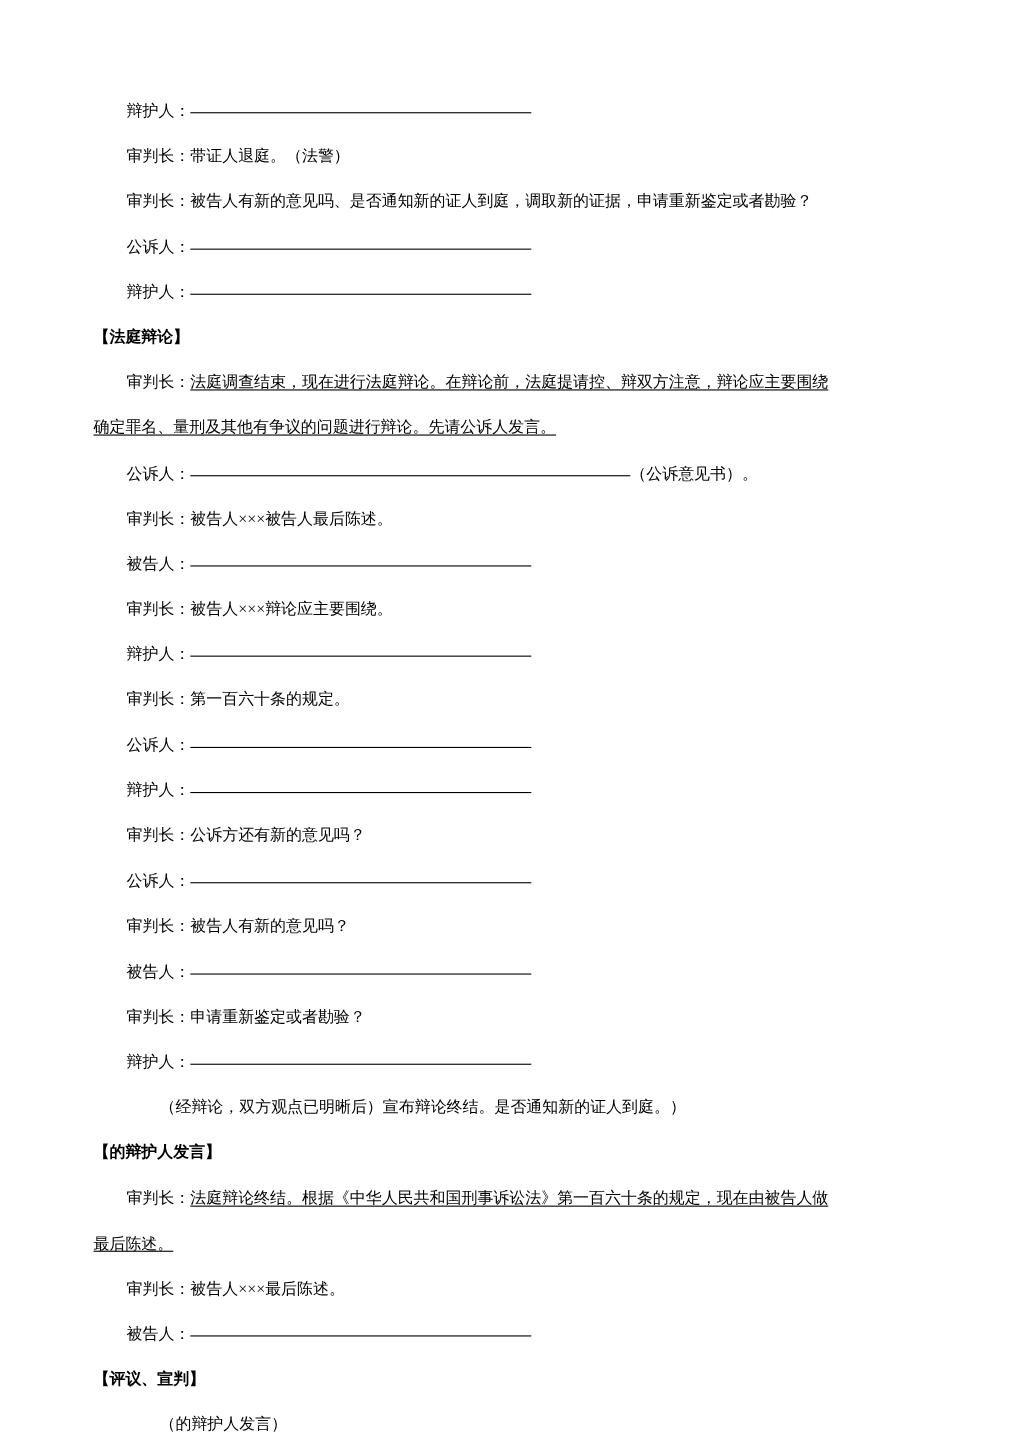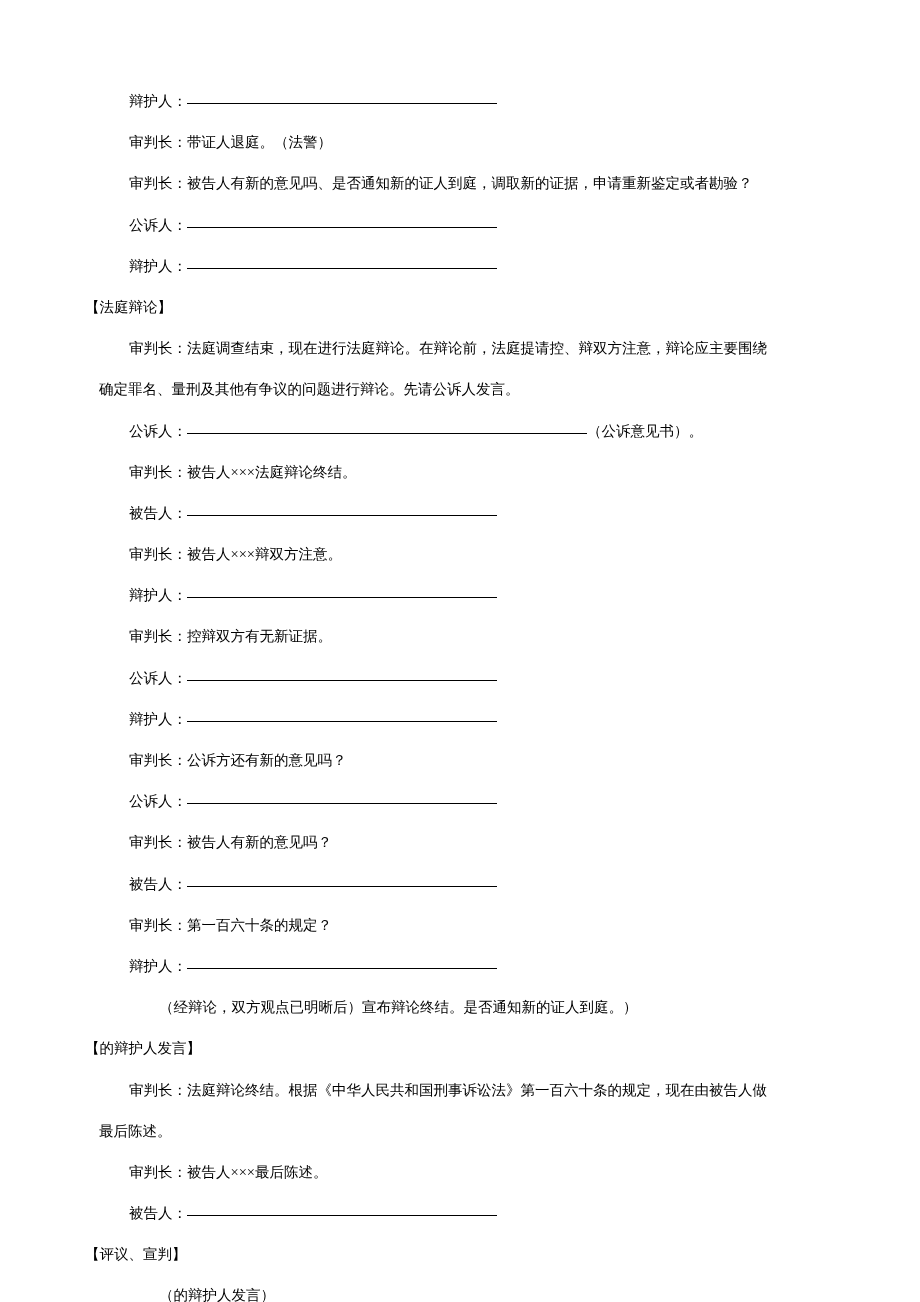--- a/index.html
+++ b/index.html
@@ -13,31 +13,31 @@
       width: 920px;
       margin: 0 auto;
       padding: 90px 85px 40px 85px;
       font-size: 14.5px;
       color: #000000;
       line-height: 1.6;
     }
     .line {
       margin-bottom: 18px;
       text-align: justify;
-      margin-left: 14px;
     }
     .indent1 {
       padding-left: 30px;
     }
     .section-header {
-      font-weight: normal;
+      font-weight: bold;
       padding-left: 0;
       margin-bottom: 18px;
     }
     .underline {
+      text-decoration: underline;
       text-underline-offset: 2px;
     }
     .blank-line {
       display: inline-block;
       border-bottom: 1px solid #000;
       height: 1em;
       vertical-align: baseline;
       position: relative;
       top: -2px;
     }
@@ -86,37 +86,37 @@
 </div>
 <div class="line continuation">
   <span class="underline">确定罪名、量刑及其他有争议的问题进行辩论。先请公诉人发言。</span>
 </div>
 
 <div class="line indent1">
   <span>公诉人：</span><span class="blank-line w-xlong"></span><span>（公诉意见书）。</span>
 </div>
 
 <div class="line indent1">
-  <span>审判长：被告人×××法庭辩论终结。</span>
+  <span>审判长：被告人×××被告人最后陈述。</span>
 </div>
 
 <div class="line indent1">
   <span>被告人：</span><span class="blank-line w-long"></span>
 </div>
 
 <div class="line indent1">
-  <span>审判长：被告人×××辩双方注意。</span>
+  <span>审判长：被告人×××辩论应主要围绕。</span>
 </div>
 
 <div class="line indent1">
   <span>辩护人：</span><span class="blank-line w-long"></span>
 </div>
 
 <div class="line indent1">
-  <span>审判长：控辩双方有无新证据。</span>
+  <span>审判长：第一百六十条的规定。</span>
 </div>
 
 <div class="line indent1">
   <span>公诉人：</span><span class="blank-line w-long"></span>
 </div>
 
 <div class="line indent1">
   <span>辩护人：</span><span class="blank-line w-long"></span>
 </div>
 
@@ -130,21 +130,21 @@
 
 <div class="line indent1">
   <span>审判长：被告人有新的意见吗？</span>
 </div>
 
 <div class="line indent1">
   <span>被告人：</span><span class="blank-line w-long"></span>
 </div>
 
 <div class="line indent1">
-  <span>审判长：第一百六十条的规定？</span>
+  <span>审判长：申请重新鉴定或者勘验？</span>
 </div>
 
 <div class="line indent1">
   <span>辩护人：</span><span class="blank-line w-long"></span>
 </div>
 
 <div class="line paren-note">
   <span>（经辩论，双方观点已明晰后）宣布辩论终结。是否通知新的证人到庭。）</span>
 </div>
 

